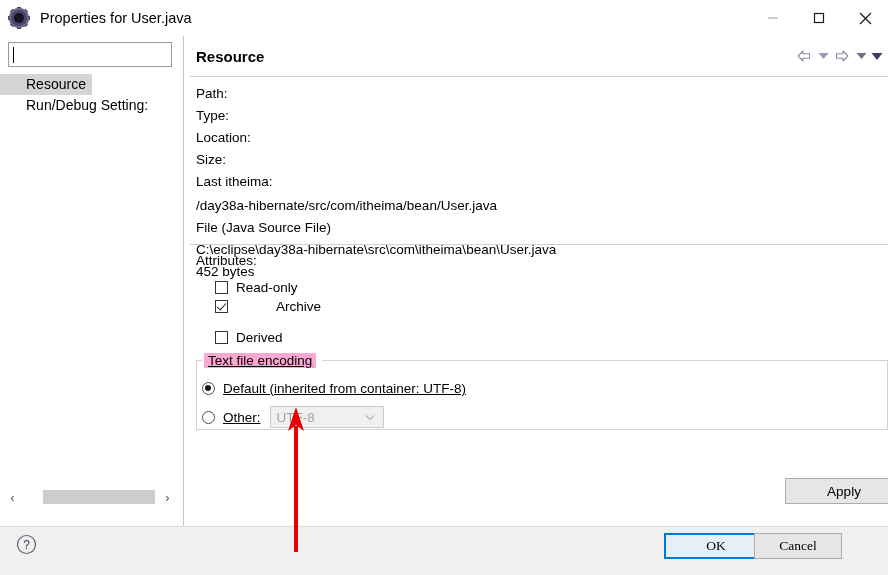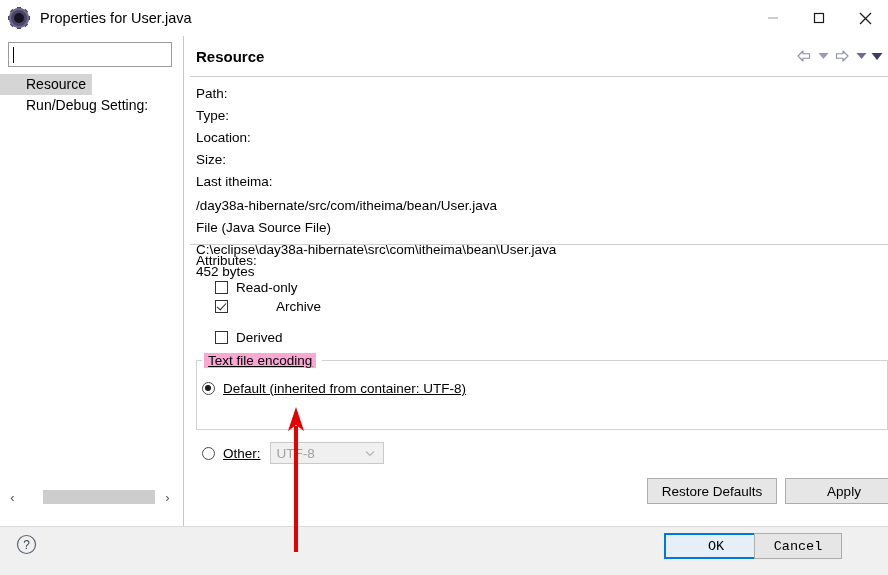--- a/index.html
+++ b/index.html
@@ -305,21 +305,21 @@
     text-decoration: underline;
   }
   .radio-row {
     position: absolute;
     left: 18px;
     display: flex;
     align-items: center;
     height: 20px;
   }
   #radio-row-0 { top: 342px; }
-  #radio-row-1 { top: 371px; margin-top: 36px; }
+  #radio-row-1 { top: 371px; }
   .radio {
     width: 13px; height: 13px;
     border: 1.5px solid #4a4a4a;
     border-radius: 50%;
     background: #ffffff;
     box-sizing: border-box;
     margin-right: 8px;
     position: relative;
     flex: 0 0 auto;
   }
@@ -387,21 +387,21 @@
     position: absolute;
     left: 16px; top: 7px;
     width: 21px; height: 21px;
   }
   .footer-btn {
     position: absolute;
     top: 6px;
     height: 26px;
     border: 1px solid #adadad;
     background: #e6e6e6;
-    font-family: Liberation Mono, monospace;
+    font-family: Liberation Serif, serif;
     font-size: 13.5px;
     color: #000;
     display: flex;
     align-items: center;
     justify-content: center;
     box-sizing: border-box;
   }
   #btn-ok {
     left: 664px;
     width: 104px;
@@ -565,21 +565,20 @@
       <div class="radio"></div>
       <div class="radio-label">Other:</div>
       <div id="encoding-combo">
         <div id="encoding-combo-value">UTF-8</div>
         <svg id="encoding-combo-arrow" width="10" height="7" viewBox="0 0 10 7">
           <path d="M1 1.5 L5 5.5 L9 1.5" fill="none" stroke="#b5b5b5" stroke-width="1.2"></path>
         </svg>
       </div>
     </div>
 
-    <div class="page-btn" id="btn-restore-defaults">Restore Defaults</div>
     <div class="page-btn" id="btn-apply">Apply</div>
   </div>
 </div>
 
 <div id="footer">
   <svg id="help-icon" viewBox="0 0 21 21">
     <circle cx="10.5" cy="10.5" r="9" fill="#f0f0f0" stroke="#5a6172" stroke-width="1.2"></circle>
     <text x="10.5" y="15" text-anchor="middle" font-family="Liberation Sans, sans-serif" font-size="12" fill="#3c4454">?</text>
   </svg>
   <div class="footer-btn" id="btn-ok">OK</div>

